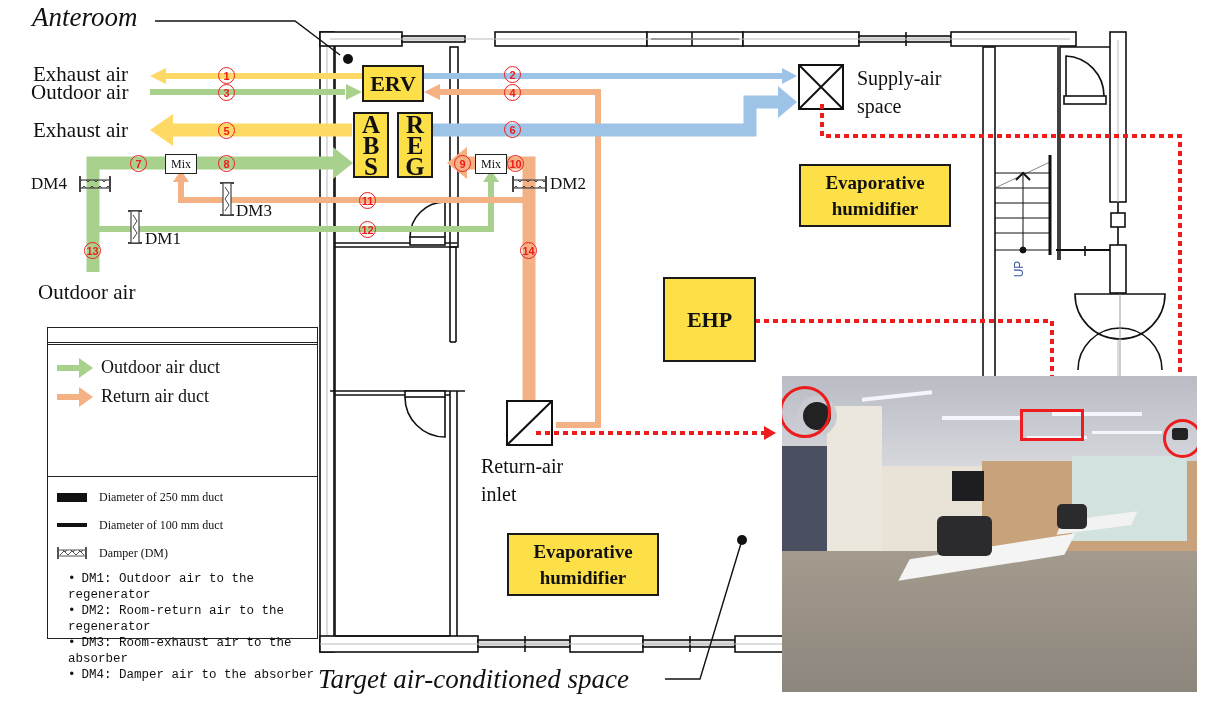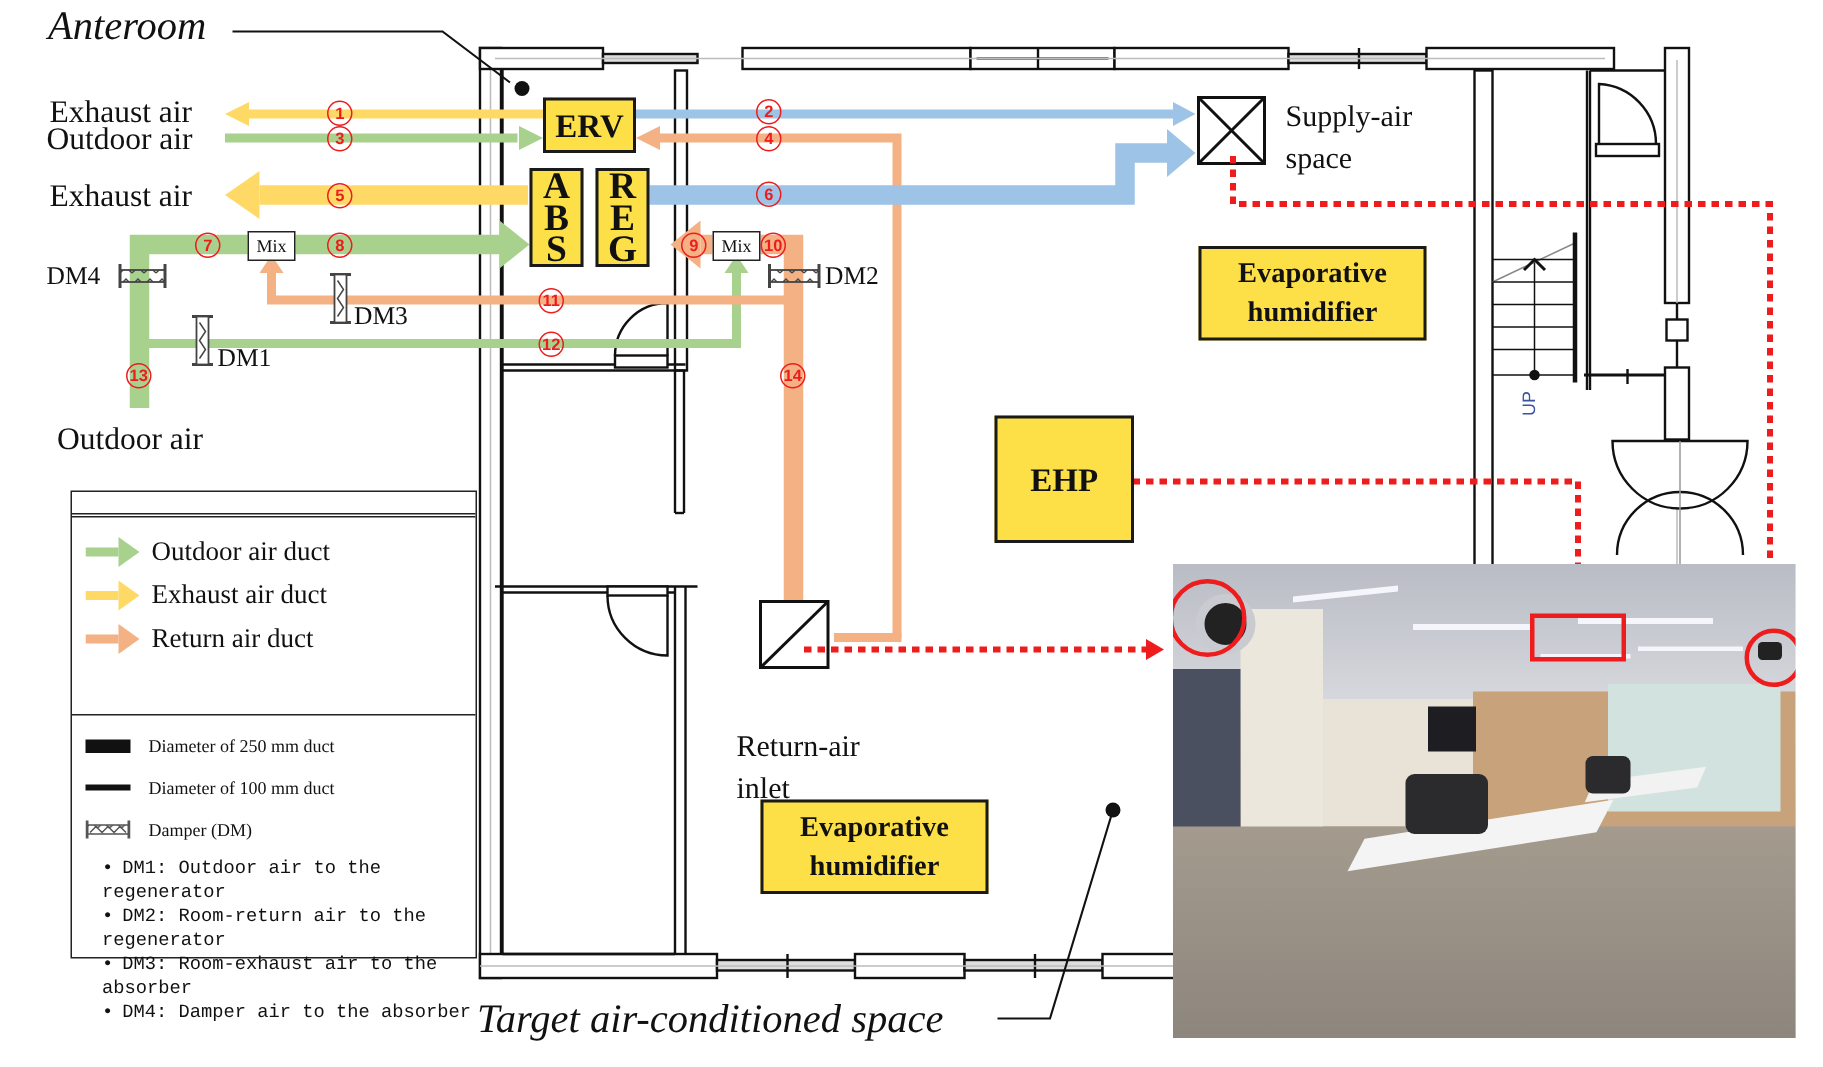--- a/index.html
+++ b/index.html
@@ -272,21 +272,21 @@
     <span>Mix</span>
   </div>
 <div class="mix" style="left:475px;top:154px;">
     <span>Mix</span>
   </div>
 
 <div class="lbl" style="left:857px;top:64px;font-size:20px;line-height:28px;">
   <div>Supply-air</div>
   <div>space</div>
 </div>
-<div class="lbl" style="left:491px;top:452px;font-size:20px;line-height:28px;margin-top:32px;">
+<div class="lbl" style="left:481px;top:452px;font-size:20px;line-height:28px;">
   <div>Return-air</div>
   <div>inlet</div>
 </div>
 
 <div class="lbl" style="left:1011px;top:262px;font-size:12px;color:#3a55a0;transform:rotate(-90deg);font-family:'Liberation Sans',sans-serif;">UP</div>
 
 <div class="lbl dm-lbl" style="left:31px;top:174px;">DM4</div>
 <div class="lbl dm-lbl" style="left:236px;top:201px;">DM3</div>
 <div class="lbl dm-lbl" style="left:145px;top:229px;">DM1</div>
 <div class="lbl dm-lbl" style="left:550px;top:174px;">DM2</div>
@@ -311,27 +311,20 @@
   <div class="sec1">
     <div class="leg-row">
       <svg class="leg-arrow" viewBox="0 0 36 20">
           <rect x="0" y="7" width="22" height="6" fill="#a9d18e"></rect>
           <polygon points="22,0 36,10 22,20" fill="#a9d18e"></polygon>
         </svg>
       <span>Outdoor air duct</span>
     </div>
     <div class="leg-row">
       <svg class="leg-arrow" viewBox="0 0 36 20">
-          <rect x="0" y="7" width="22" height="6" fill="#ffd966"></rect>
-          <polygon points="22,0 36,10 22,20" fill="#ffd966"></polygon>
-        </svg>
-      <span>Exhaust air duct</span>
-    </div>
-    <div class="leg-row">
-      <svg class="leg-arrow" viewBox="0 0 36 20">
           <rect x="0" y="7" width="22" height="6" fill="#f4b183"></rect>
           <polygon points="22,0 36,10 22,20" fill="#f4b183"></polygon>
         </svg>
       <span>Return air duct</span>
     </div>
   </div>
   <div style="padding-top:6px;">
     <div class="leg-row2">
       <span class="bar-thick"></span>
       <span>Diameter of 250 mm duct</span>

